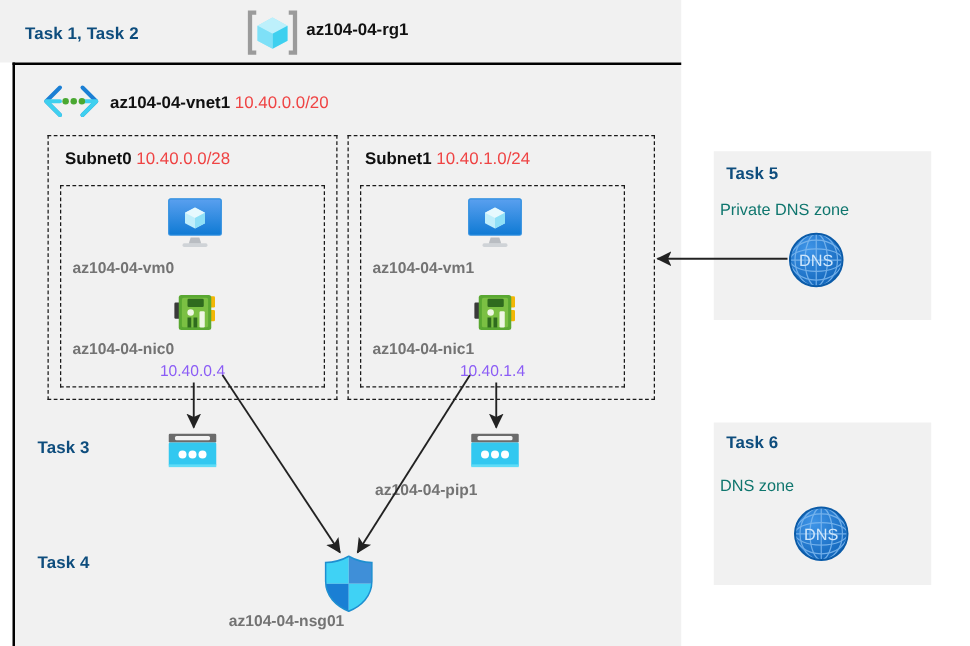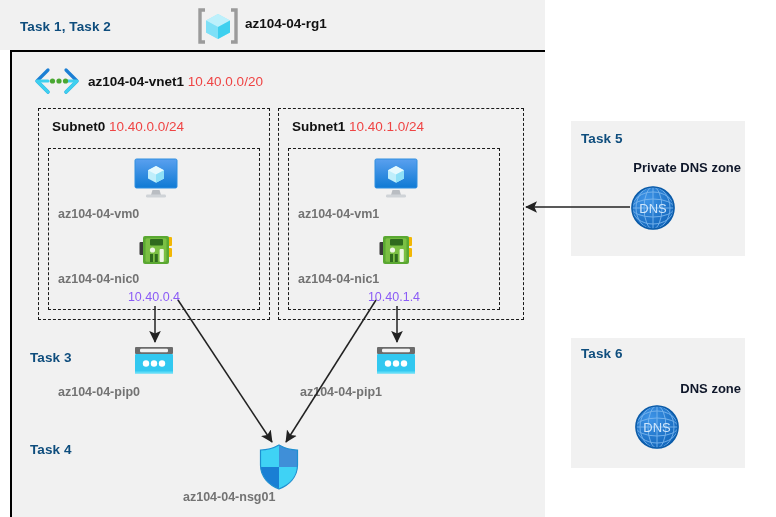--- a/index.html
+++ b/index.html
@@ -45,22 +45,22 @@
 
   .node-label{
     position:absolute;text-align:left;white-space:nowrap;
     font-size:12.5px;font-weight:bold;color:#737373;
   }
   .node-sub{
     position:absolute;text-align:center;white-space:nowrap;
     font-size:12.5px;font-weight:normal;color:#8b5cf6;
   }
   .zone-title{
-    position:absolute;text-align:right;white-space:nowrap;
-    font-size:13px;font-weight:bold;color:#0f172a;
+    position:absolute;text-align:left;white-space:nowrap;
+    font-size:13px;font-weight:normal;color:#0f766e;
   }
 
   
   .icon{position:absolute;}
   svg{display:block;overflow:visible;}
   .arrows{position:absolute;left:0;top:0;width:776px;height:517px;pointer-events:none;}
 </style>
 </head>
 <body>
 
@@ -99,21 +99,21 @@
       <circle cx="25" cy="13" r="2.6" fill="#4aa832"></circle>
       <circle cx="31.5" cy="13" r="2.6" fill="#4aa832"></circle>
     </svg>
   </div>
   <div class="hdr" style="left:88px;top:74px;">
     <b>az104-04-vnet1</b><span class="cidr">&nbsp;</span><span class="cidr">10.40.0.0/20</span>
   </div>
 
   <div class="subnet subnet0"></div>
   <div class="hdr" style="left:52px;top:119px;">
-    <b>Subnet0</b><span class="cidr">&nbsp;</span><span class="cidr">10.40.0.0/24</span>
+    <b>Subnet0</b><span class="cidr">&nbsp;</span><span class="cidr">10.40.0.0/28</span>
   </div>
   <div class="vmbox vmbox0"></div>
 
   <div class="icon" style="left:132px;top:157px;">
     <svg width="48" height="42" viewBox="0 0 48 42">
       <defs>
         <linearGradient id="vmg0" x1="0" y1="0" x2="0" y2="1">
           <stop offset="0" stop-color="#5aa0ef"></stop>
             <stop offset="1" stop-color="#0f7ad4"></stop>
         </linearGradient>
@@ -193,21 +193,20 @@
     <svg width="42" height="34" viewBox="0 0 42 34">
       <rect x="2" y="2" width="38" height="7" rx="1" fill="#6b6b6b"></rect>
       <rect x="7" y="3.8" width="28" height="3.4" rx="1.2" fill="#f2f2f2"></rect>
       <rect x="2" y="9" width="38" height="19" rx="1" fill="#32c8f0"></rect>
       <circle cx="13" cy="18.5" r="3.2" fill="#ffffff"></circle>
       <circle cx="21" cy="18.5" r="3.2" fill="#ffffff"></circle>
       <circle cx="29" cy="18.5" r="3.2" fill="#ffffff"></circle>
       <rect x="2" y="26.5" width="38" height="2.2" fill="#5fdcf7"></rect>
     </svg>
   </div>
-  <div class="node-label" style="left:58px;top:385px;width:192px;">az104-04-pip0</div>
 
   <div class="icon" style="left:375px;top:345px;">
     <svg width="42" height="34" viewBox="0 0 42 34">
       <rect x="2" y="2" width="38" height="7" rx="1" fill="#6b6b6b"></rect>
       <rect x="7" y="3.8" width="28" height="3.4" rx="1.2" fill="#f2f2f2"></rect>
       <rect x="2" y="9" width="38" height="19" rx="1" fill="#32c8f0"></rect>
       <circle cx="13" cy="18.5" r="3.2" fill="#ffffff"></circle>
       <circle cx="21" cy="18.5" r="3.2" fill="#ffffff"></circle>
       <circle cx="29" cy="18.5" r="3.2" fill="#ffffff"></circle>
       <rect x="2" y="26.5" width="38" height="2.2" fill="#5fdcf7"></rect>

